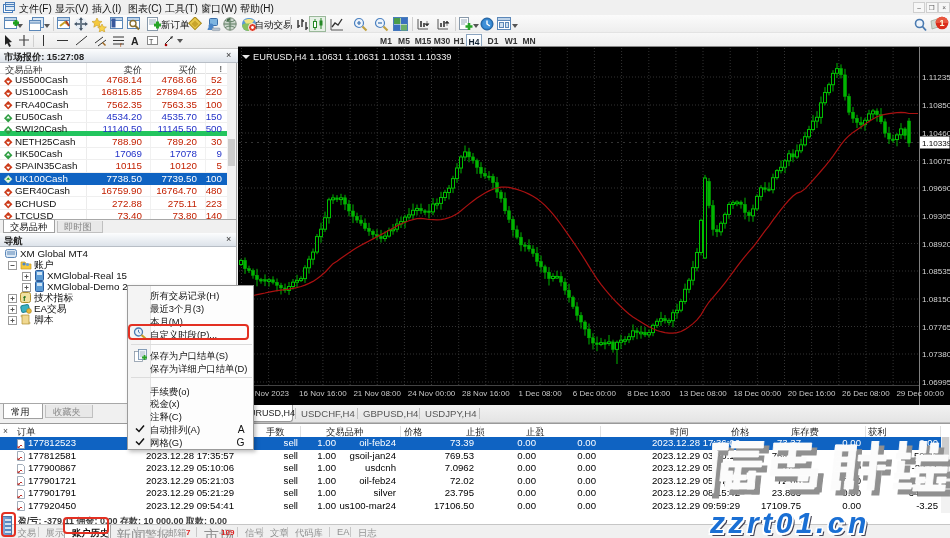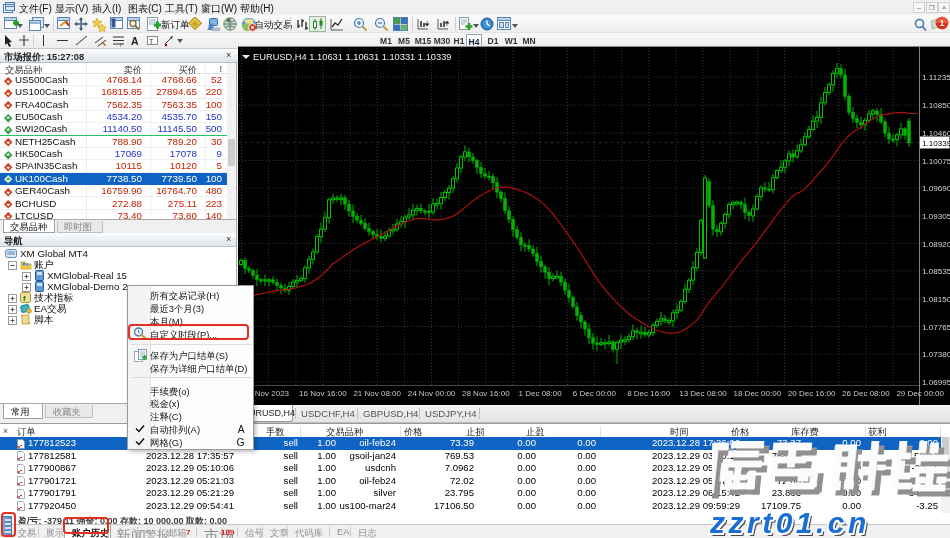--- a/index.html
+++ b/index.html
@@ -276,21 +276,21 @@
 <div class="mwrow" style="top:111.04999999999998px;border-bottom:1px solid #efefef">
     <svg class="ab" style="left:4px;top:2.5px" width="9" height="9">
       <rect x="1.2" y="1.2" width="6" height="6" transform="rotate(45 4.2 4.2)" fill="#2f9e42"></rect>
       <path d="M4.2 2l2 2.6h-4z" fill="#fff"></path>
     </svg>
     <span class="nm">EU50Cash</span>
     <span class="sv" style="left:82px;color:#2433c8">4534.20</span>
     <span class="sv" style="left:137px;color:#2433c8">4535.70</span>
     <span class="sv" style="left:162px;color:#2433c8">150</span>
   </div>
-<div class="mwrow" style="top:123.39999999999998px;border-bottom:1px solid #22c55e">
+<div class="mwrow" style="top:123.39999999999998px;border-bottom:5px solid #22c55e">
     <svg class="ab" style="left:4px;top:2.5px" width="9" height="9">
       <rect x="1.2" y="1.2" width="6" height="6" transform="rotate(45 4.2 4.2)" fill="#2f9e42"></rect>
       <path d="M4.2 2l2 2.6h-4z" fill="#fff"></path>
     </svg>
     <span class="nm">SWI20Cash</span>
     <span class="sv" style="left:82px;color:#2433c8">11140.50</span>
     <span class="sv" style="left:137px;color:#2433c8">11145.50</span>
     <span class="sv" style="left:162px;color:#2433c8">500</span>
   </div>
 <div class="mwrow" style="top:135.74999999999997px;border-bottom:1px solid #efefef">

